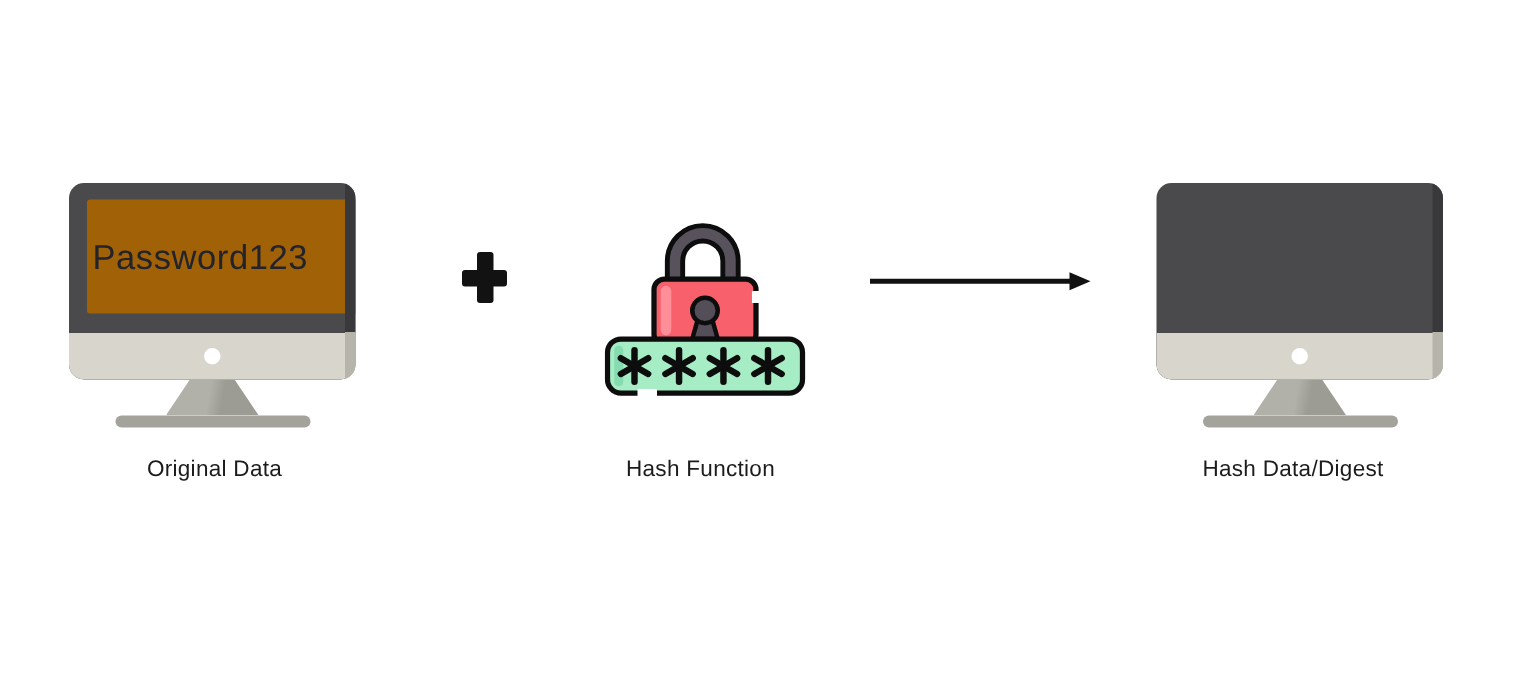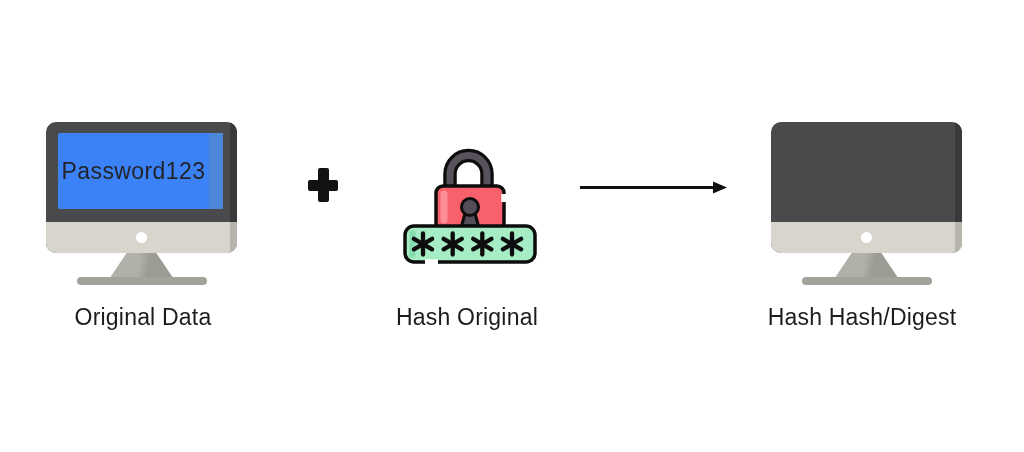--- a/index.html
+++ b/index.html
@@ -13,21 +13,21 @@
     position:absolute;left:0;top:0;width:191px;height:131px;
     background:#4a494b;border-radius:10px;overflow:hidden;
   }
   .monitor-chin{position:absolute;left:0;bottom:0;width:100%;height:31px;background:#d8d5cd;}
   .monitor-shade{
     position:absolute;right:0;top:0;width:7px;height:100%;
     background:linear-gradient(to bottom,#39383a 0 76%,#b7b4ac 76% 100%);
   }
   .screen{
     position:absolute;left:12px;top:11px;width:165px;height:76px;
-    background:#3b82f6;border-radius:2px;
+    background:#a16207;border-radius:2px;padding-left:34px;
   }
   .screen-shade{position:absolute;right:0;top:0;width:14px;height:100%;background:#4c86d9;}
   .screen-text{
     position:absolute;left:0;top:0;width:151px;height:100%;
     display:flex;align-items:center;justify-content:center;
     font-size:23px;font-weight:500;letter-spacing:0.4px;color:#23232b;white-space:nowrap;
   }
   .camera{
     position:absolute;left:50%;top:110px;width:11px;height:11px;margin-left:-5.5px;
     background:#ffffff;border-radius:50%;
@@ -39,21 +39,21 @@
   }
   .stand-base{
     position:absolute;left:30.5px;top:155px;width:130px;height:8px;
     background:#a4a39b;border-radius:4px;
   }
   .monitor-left{left:46px;top:122px;}
   .monitor-right{left:771px;top:122px;}
   
   .node-label{
     position:absolute;top:304px;text-align:center;
-    font-size:23px;font-weight:500;letter-spacing:0.2px;color:#1c1c1c;white-space:nowrap;
+    font-size:15px;font-weight:500;letter-spacing:0.2px;color:#1c1c1c;white-space:nowrap;
   }
   .label-left{left:43px;width:200px;}
   .label-mid{left:367px;width:200px;}
   .label-right{left:742px;width:240px;}
   
   .plus{position:absolute;left:308px;top:168px;width:30px;height:34px;}
   .plus .h{position:absolute;left:0;top:11.5px;width:30px;height:11px;background:#121212;border-radius:2px;}
   .plus .v{position:absolute;left:9.5px;top:0;width:11px;height:34px;background:#121212;border-radius:2px;}
   
   .lock-holder{position:absolute;left:403px;top:145px;width:136px;height:122px;}
@@ -111,33 +111,33 @@
           <line x1="70.2" y1="93.8" x2="88.4" y2="104.3"></line>
           <line x1="109.0" y1="88.5" x2="109.0" y2="109.5"></line>
           <line x1="118.1" y1="93.8" x2="99.9" y2="104.3"></line>
           <line x1="99.9" y1="93.8" x2="118.1" y2="104.3"></line>
         </g>
 
       <rect x="98.3" y="49" width="5.5" height="8" fill="#ffffff"></rect>
       <rect x="22" y="114.3" width="13" height="5.2" fill="#ffffff"></rect>
     </svg>
   </div>
-  <div class="node-label label-mid">Hash Original</div>
+  <div class="node-label label-mid">Hash Function</div>
 
   <div class="arrow-holder">
     <svg width="152" height="20" viewBox="0 0 152 20" xmlns="http://www.w3.org/2000/svg">
       <line x1="2" y1="9.5" x2="136" y2="9.5" stroke="#111111" stroke-width="3.2"></line>
       <polygon points="135,3.5 149,9.5 135,15.5" fill="#111111"></polygon>
     </svg>
   </div>
 
   <div class="monitor monitor-right">
     <div class="monitor-body">
       <div class="monitor-chin"></div>
       <div class="camera"></div>
       <div class="monitor-shade"></div>
     </div>
     <div class="stand-neck"></div>
     <div class="stand-base"></div>
   </div>
-  <div class="node-label label-right">Hash Hash/Digest</div>
+  <div class="node-label label-right">Hash Data/Digest</div>
 
 </div>
 
 </body></html>

